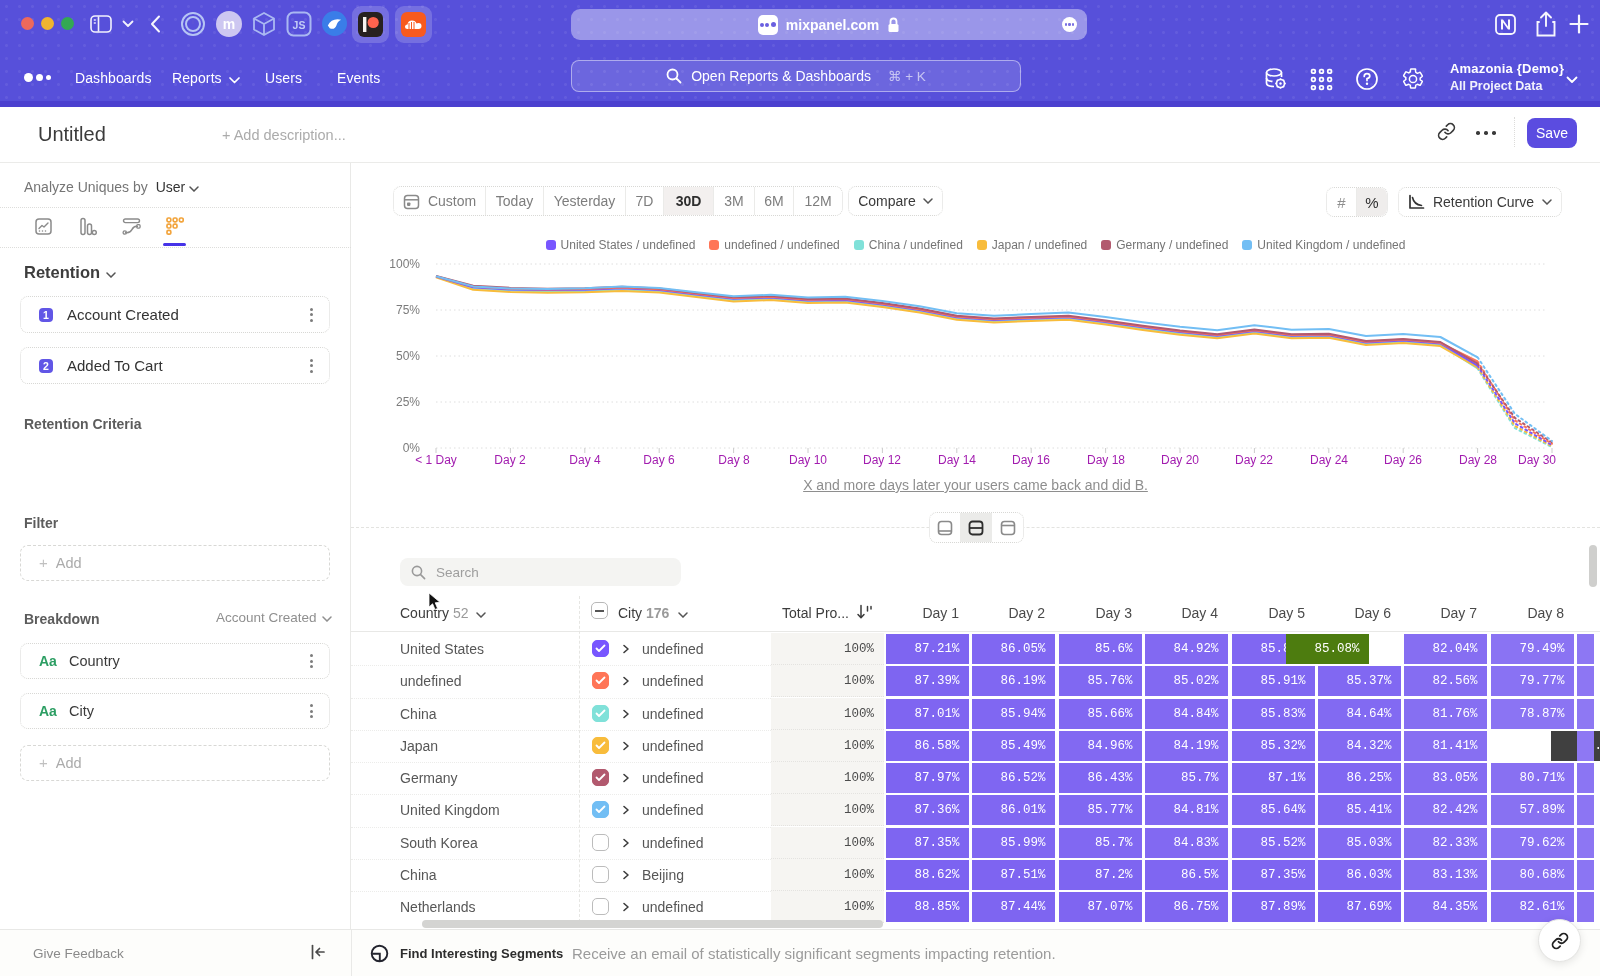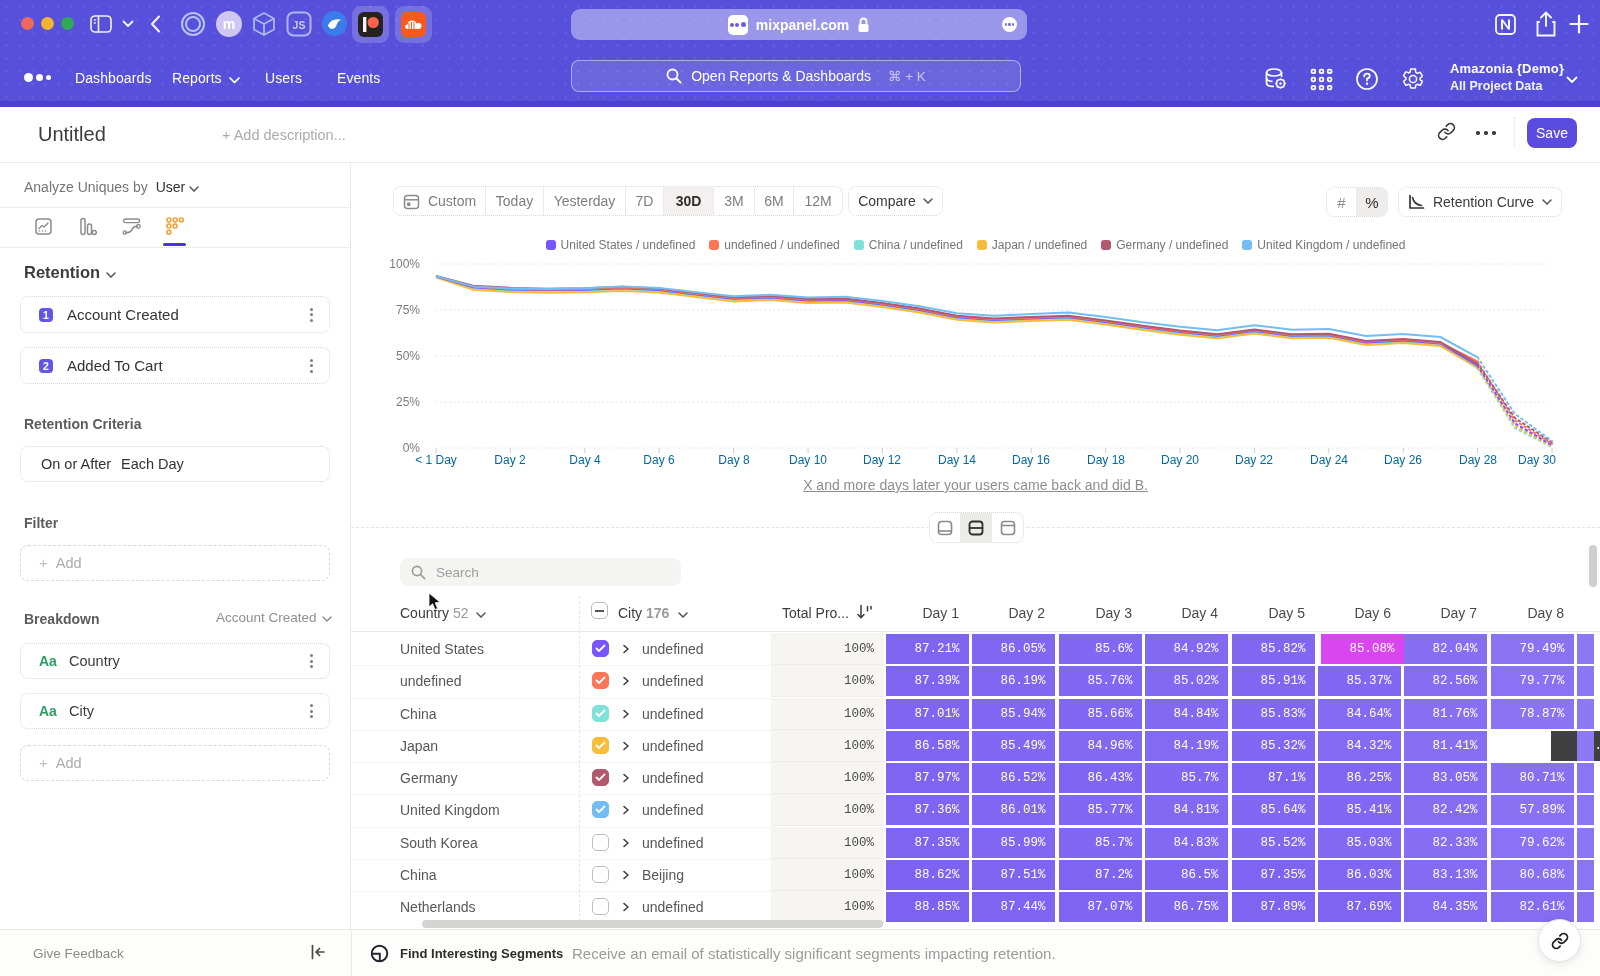--- a/index.html
+++ b/index.html
@@ -3,21 +3,21 @@
 <style>
 *{margin:0;padding:0;box-sizing:border-box;}
 html,body{width:1600px;height:976px;overflow:hidden;}
 body{font-family:"Liberation Sans",sans-serif;position:relative;background:#fff;}
 .abs{position:absolute;}
 
 .chrome{position:absolute;left:0;top:0;width:1600px;height:101px;background:#5750da;
  background-image:radial-gradient(rgba(255,255,255,0.07) 1.2px,transparent 1.7px);background-size:13px 13px;}
 .darkstrip{position:absolute;left:0;top:101px;width:1600px;height:6px;background:#4b40cf;}
 .tl{position:absolute;top:17px;width:13px;height:13px;border-radius:50%;}
-.urlpill{position:absolute;left:571px;top:9px;width:456px;height:31px;border-radius:9px;background:rgba(255,255,255,0.40);display:flex;align-items:center;justify-content:center;gap:8px;color:#fff;font-weight:700;font-size:14px;}
+.urlpill{position:absolute;left:571px;top:9px;width:516px;height:31px;border-radius:9px;background:rgba(255,255,255,0.40);display:flex;align-items:center;justify-content:center;gap:8px;color:#fff;font-weight:700;font-size:14px;}
 .favsq{width:20px;height:20px;border-radius:5px;background:#fff;display:flex;align-items:center;justify-content:center;gap:1.5px;}
 .favsq i{width:4px;height:4px;border-radius:50%;background:#6a5fe0;display:block;}
 .urlmore{position:absolute;right:10px;top:8px;width:15px;height:15px;border-radius:50%;background:#fff;display:flex;align-items:center;justify-content:center;gap:1.2px;}
 .urlmore i{width:2.4px;height:2.4px;border-radius:50%;background:#7a70e2;display:block;}
 
 .nav{position:absolute;top:70px;color:#fff;font-size:14px;font-weight:500;letter-spacing:.1px;}
 .searchpill{position:absolute;left:571px;top:60px;width:450px;height:32px;border-radius:8px;background:rgba(255,255,255,0.13);border:1px solid rgba(255,255,255,0.45);display:flex;align-items:center;justify-content:center;gap:9px;}
 .searchpill .t1{color:#fff;font-size:14px;font-weight:500;}
 .searchpill .t2{color:rgba(255,255,255,0.62);font-size:13.5px;margin-left:8px;}
 .acct{position:absolute;left:1450px;top:61px;color:#fff;}
@@ -41,21 +41,21 @@
 
 .seg{position:absolute;left:393px;top:186px;height:30px;border:1px dotted #d8d8d5;border-radius:8px;background:#fff;display:flex;align-items:stretch;}
 .seg .s{border-right:1px solid #ebebe9;display:flex;align-items:center;justify-content:center;font-size:14px;color:#7d7d7d;}
 .seg .s:last-child{border-right:none;}
 .seg .sel{background:#f3f0ef;color:#2e2e2e;font-weight:700;}
 .btn{position:absolute;height:30px;border:1px dotted #d8d8d5;border-radius:8px;background:#fff;display:flex;align-items:center;justify-content:center;font-size:14px;color:#3a3a3a;}
 .legend{position:absolute;left:351px;top:238px;width:1249px;display:flex;justify-content:center;gap:14px;}
 .legend .li{display:flex;align-items:center;gap:5px;font-size:12px;color:#757575;}
 .legend .sw{width:10px;height:10px;border-radius:3px;}
 .yl{position:absolute;left:371px;width:49px;text-align:right;font-size:12px;color:#7b7b7b;}
-.xl{position:absolute;top:453px;width:60px;text-align:center;font-size:12px;color:#0369a1;}
+.xl{position:absolute;top:453px;width:60px;text-align:center;font-size:12px;color:#a21caf;}
 .caption{position:absolute;left:351px;top:477px;width:1249px;text-align:center;font-size:14px;color:#8e8e8e;text-decoration:underline;}
 
 .toggle{position:absolute;left:929px;top:512px;height:31px;display:flex;border:1px dotted #d8d8d5;border-radius:8px;background:#fff;}
 .toggle .tg{width:31px;display:flex;align-items:center;justify-content:center;border-right:1px solid #ebebe9;}
 .toggle .tg:last-child{border-right:none;}
 .toggle .on{background:#ebebe9;}
 
 .search{position:absolute;left:400px;top:558px;width:281px;height:28px;border-radius:8px;background:#f4f4f2;display:flex;align-items:center;padding-left:11px;gap:10px;color:#9e9e9e;font-size:13.5px;}
 .thead{position:absolute;left:351px;top:595px;width:1249px;height:37px;border-bottom:1px solid #e8e8e6;background:#fff;}
 .dayh{position:absolute;top:10px;width:83px;text-align:right;padding-right:10px;font-size:14px;color:#4a4a4a;font-weight:500;}
@@ -284,24 +284,20 @@
 <div class="scard" style="top:184px;height:37px;">
       <div class="badge">2</div>
       <div class="abs" style="left:46px;top:9px;font-size:15px;color:#333;">Added To Cart</div>
       <div class="dots3">
         <i></i>
         <i></i>
         <i></i>
       </div>
     </div>
 <div class="shead" style="top:253px;">Retention Criteria</div>
-<div class="scard" style="top:283px;height:36px;">
-      <div class="abs" style="left:20px;top:9px;font-size:14.5px;color:#333;">On or After</div>
-      <div class="abs" style="left:100px;top:9px;font-size:14.5px;color:#333;">Each Day</div>
-    </div>
 <div class="shead" style="top:352px;">Filter</div>
 <div class="addbox" style="top:382px;"><span>+</span>Add</div>
 <div class="shead" style="top:448px;">Breakdown</div>
 <div class="abs" style="left:216px;top:447px;font-size:13.5px;color:#8f8f8f;">Account Created</div>
 <svg class="abs" style="left:322px;top:453px" width="10" height="6" viewBox="0 0 10 6">
       <path d="M1 1 L5 5 L9 1" fill="none" stroke="#8f8f8f" stroke-width="1.5" stroke-linecap="round"></path>
     </svg>
 <div class="scard" style="top:480px;height:36px;">
       <div class="aa">Aa</div>
       <div class="cardtext">Country</div>
@@ -483,21 +479,21 @@
 <svg class="rchev" width="8" height="10" viewBox="0 0 8 10">
       <path d="M2 1.5 L6 5 L2 8.5" fill="none" stroke="#3c3c3c" stroke-width="1.6" stroke-linecap="round" stroke-linejoin="round"></path>
     </svg>
 <div class="rsub">undefined</div>
 <div class="total">100%</div>
 <div class="pc" style="left:535px;background:rgb(126,101,241)">87.21%</div>
     <div class="pc" style="left:621px;background:rgb(128,103,242)">86.05%</div>
     <div class="pc" style="left:708px;background:rgb(129,104,242)">85.6%</div>
     <div class="pc" style="left:794px;background:rgb(130,105,242)">84.92%</div>
     <div class="pc" style="left:881px;background:rgb(128,103,242)">85.82%</div>
-    <div class="pc" style="left:970px;background:#d946ef">85.08%</div>
+    <div class="pc" style="left:935px;background:#4d7c0f">85.08%</div>
     <div class="pc" style="left:1053px;background:rgb(134,110,242)">82.04%</div>
     <div class="pc" style="left:1140px;background:rgb(138,115,243)">79.49%</div>
     <div class="pc pc9" style="left:1226px;background:rgb(141,119,243)"></div>
 </div>
 <div class="trow" style="top:665px">
 <div class="rlabel">undefined</div>
 <div class="cb" style="background:#FF7557;border-color:#FF7557">
       <svg width="11" height="9" viewBox="0 0 11 9">
         <path d="M1.5 4.5 L4 7 L9.5 1.5" fill="none" stroke="#fff" stroke-width="1.8" stroke-linecap="round" stroke-linejoin="round"></path>
       </svg>

